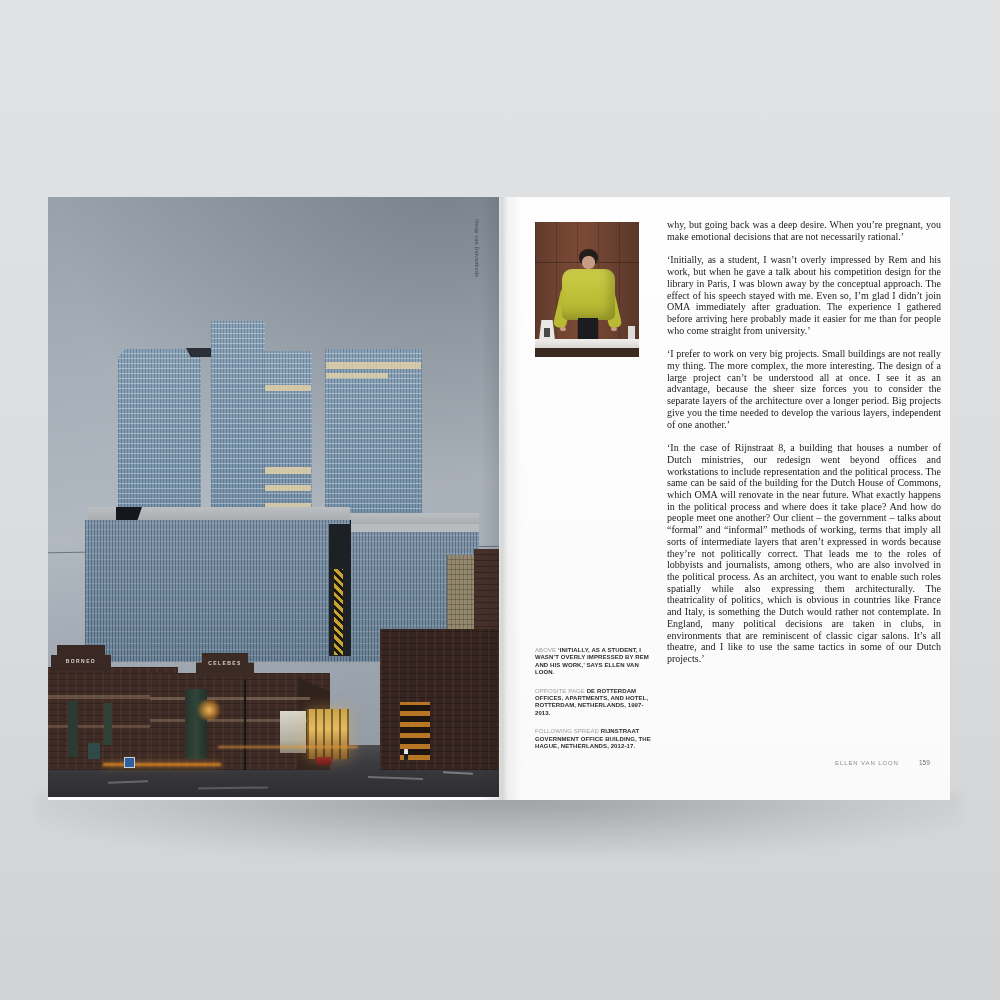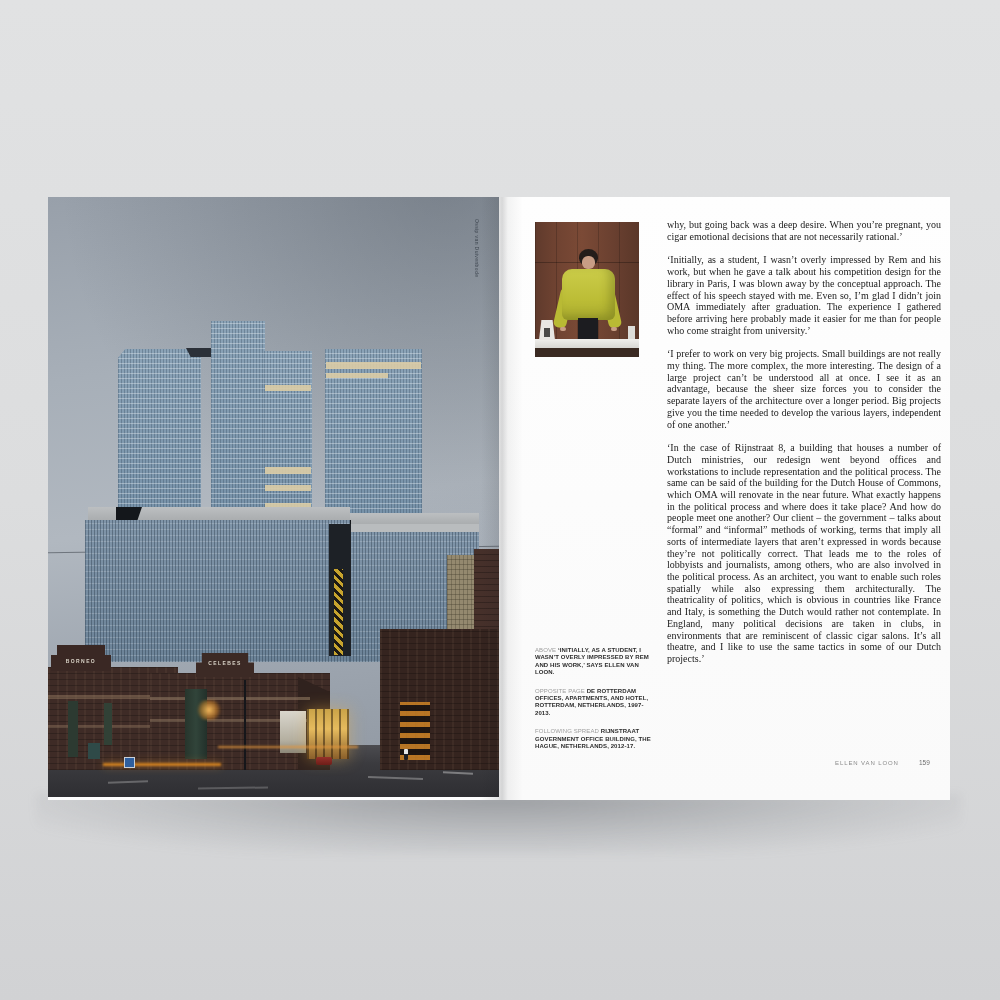--- a/index.html
+++ b/index.html
@@ -142,21 +142,21 @@
         <div class="abs" style="left:25px;top:105px;width:6px;height:4px;background:#c89d85;border-radius:2px;"></div>
         <div class="abs" style="left:76px;top:105px;width:6px;height:4px;background:#c89d85;border-radius:2px;"></div>
         <div class="abs" style="left:0;top:117px;width:104px;height:9px;background:linear-gradient(180deg,#f0efec,#d8d7d3);"></div>
         <div class="abs" style="left:0;top:126px;width:104px;height:9px;background:#3a2a22;"></div>
         <div class="abs" style="left:4px;top:98px;width:16px;height:20px;background:#e8e7e3;clip-path:polygon(15% 0,85% 0,100% 100%,0 100%);"></div>
         <div class="abs" style="left:9px;top:106px;width:6px;height:9px;background:#4a4a48;"></div>
         <div class="abs" style="left:93px;top:104px;width:7px;height:13px;background:#dddcd8;"></div>
       </div>
 
       <div class="bodycol abs">
-        <p>why, but going back was a deep desire. When you’re pregnant, you cigar emotional decisions that are not necessarily rational.’</p>
+        <p>why, but going back was a deep desire. When you’re pregnant, you make emotional decisions that are not necessarily rational.’</p>
         <p>‘Initially, as a student, I wasn’t overly impressed by Rem and his work, but when he gave a talk about his competition design for the library in Paris, I was blown away by the conceptual approach. The effect of his speech stayed with me. Even so, I’m glad I didn’t join OMA immediately after graduation. The experience I gathered before arriving here probably made it easier for me than for people who come straight from university.’</p>
         <p>‘I prefer to work on very big projects. Small buildings are not really my thing. The more complex, the more interesting. The design of a large project can’t be understood all at once. I see it as an advantage, because the sheer size forces you to consider the separate layers of the architecture over a longer period. Big projects give you the time needed to develop the various layers, independent of one another.’</p>
         <p>‘In the case of Rijnstraat 8, a building that houses a number of Dutch ministries, our redesign went beyond offices and workstations to include representation and the political process. The same can be said of the building for the Dutch House of Commons, which OMA will renovate in the near future. What exactly happens in the political process and where does it take place? And how do people meet one another? Our client – the government – talks about “formal” and “informal” methods of working, terms that imply all sorts of intermediate layers that aren’t expressed in words because they’re not politically correct. That leads me to the roles of lobbyists and journalists, among others, who are also involved in the political process. As an architect, you want to enable such roles spatially while also expressing them architecturally. The theatricality of politics, which is obvious in countries like France and Italy, is something the Dutch would rather not contemplate. In England, many political decisions are taken in clubs, in environments that are reminiscent of classic cigar salons. It’s all theatre, and I like to use the same tactics in some of our Dutch projects.’</p>
       </div>
 
       <div class="captions abs">
         <p><span class="cap-label">ABOVE </span><span>‘INITIALLY, AS A STUDENT, I WASN’T OVERLY IMPRESSED BY REM AND HIS WORK,’ SAYS ELLEN VAN LOON.</span></p>
         <p><span class="cap-label">OPPOSITE PAGE </span><span>DE ROTTERDAM OFFICES, APARTMENTS, AND HOTEL, ROTTERDAM, NETHERLANDS, 1997-2013.</span></p>
         <p><span class="cap-label">FOLLOWING SPREAD </span><span>RIJNSTRAAT GOVERNMENT OFFICE BUILDING, THE HAGUE, NETHERLANDS, 2012-17.</span></p>
       </div>

